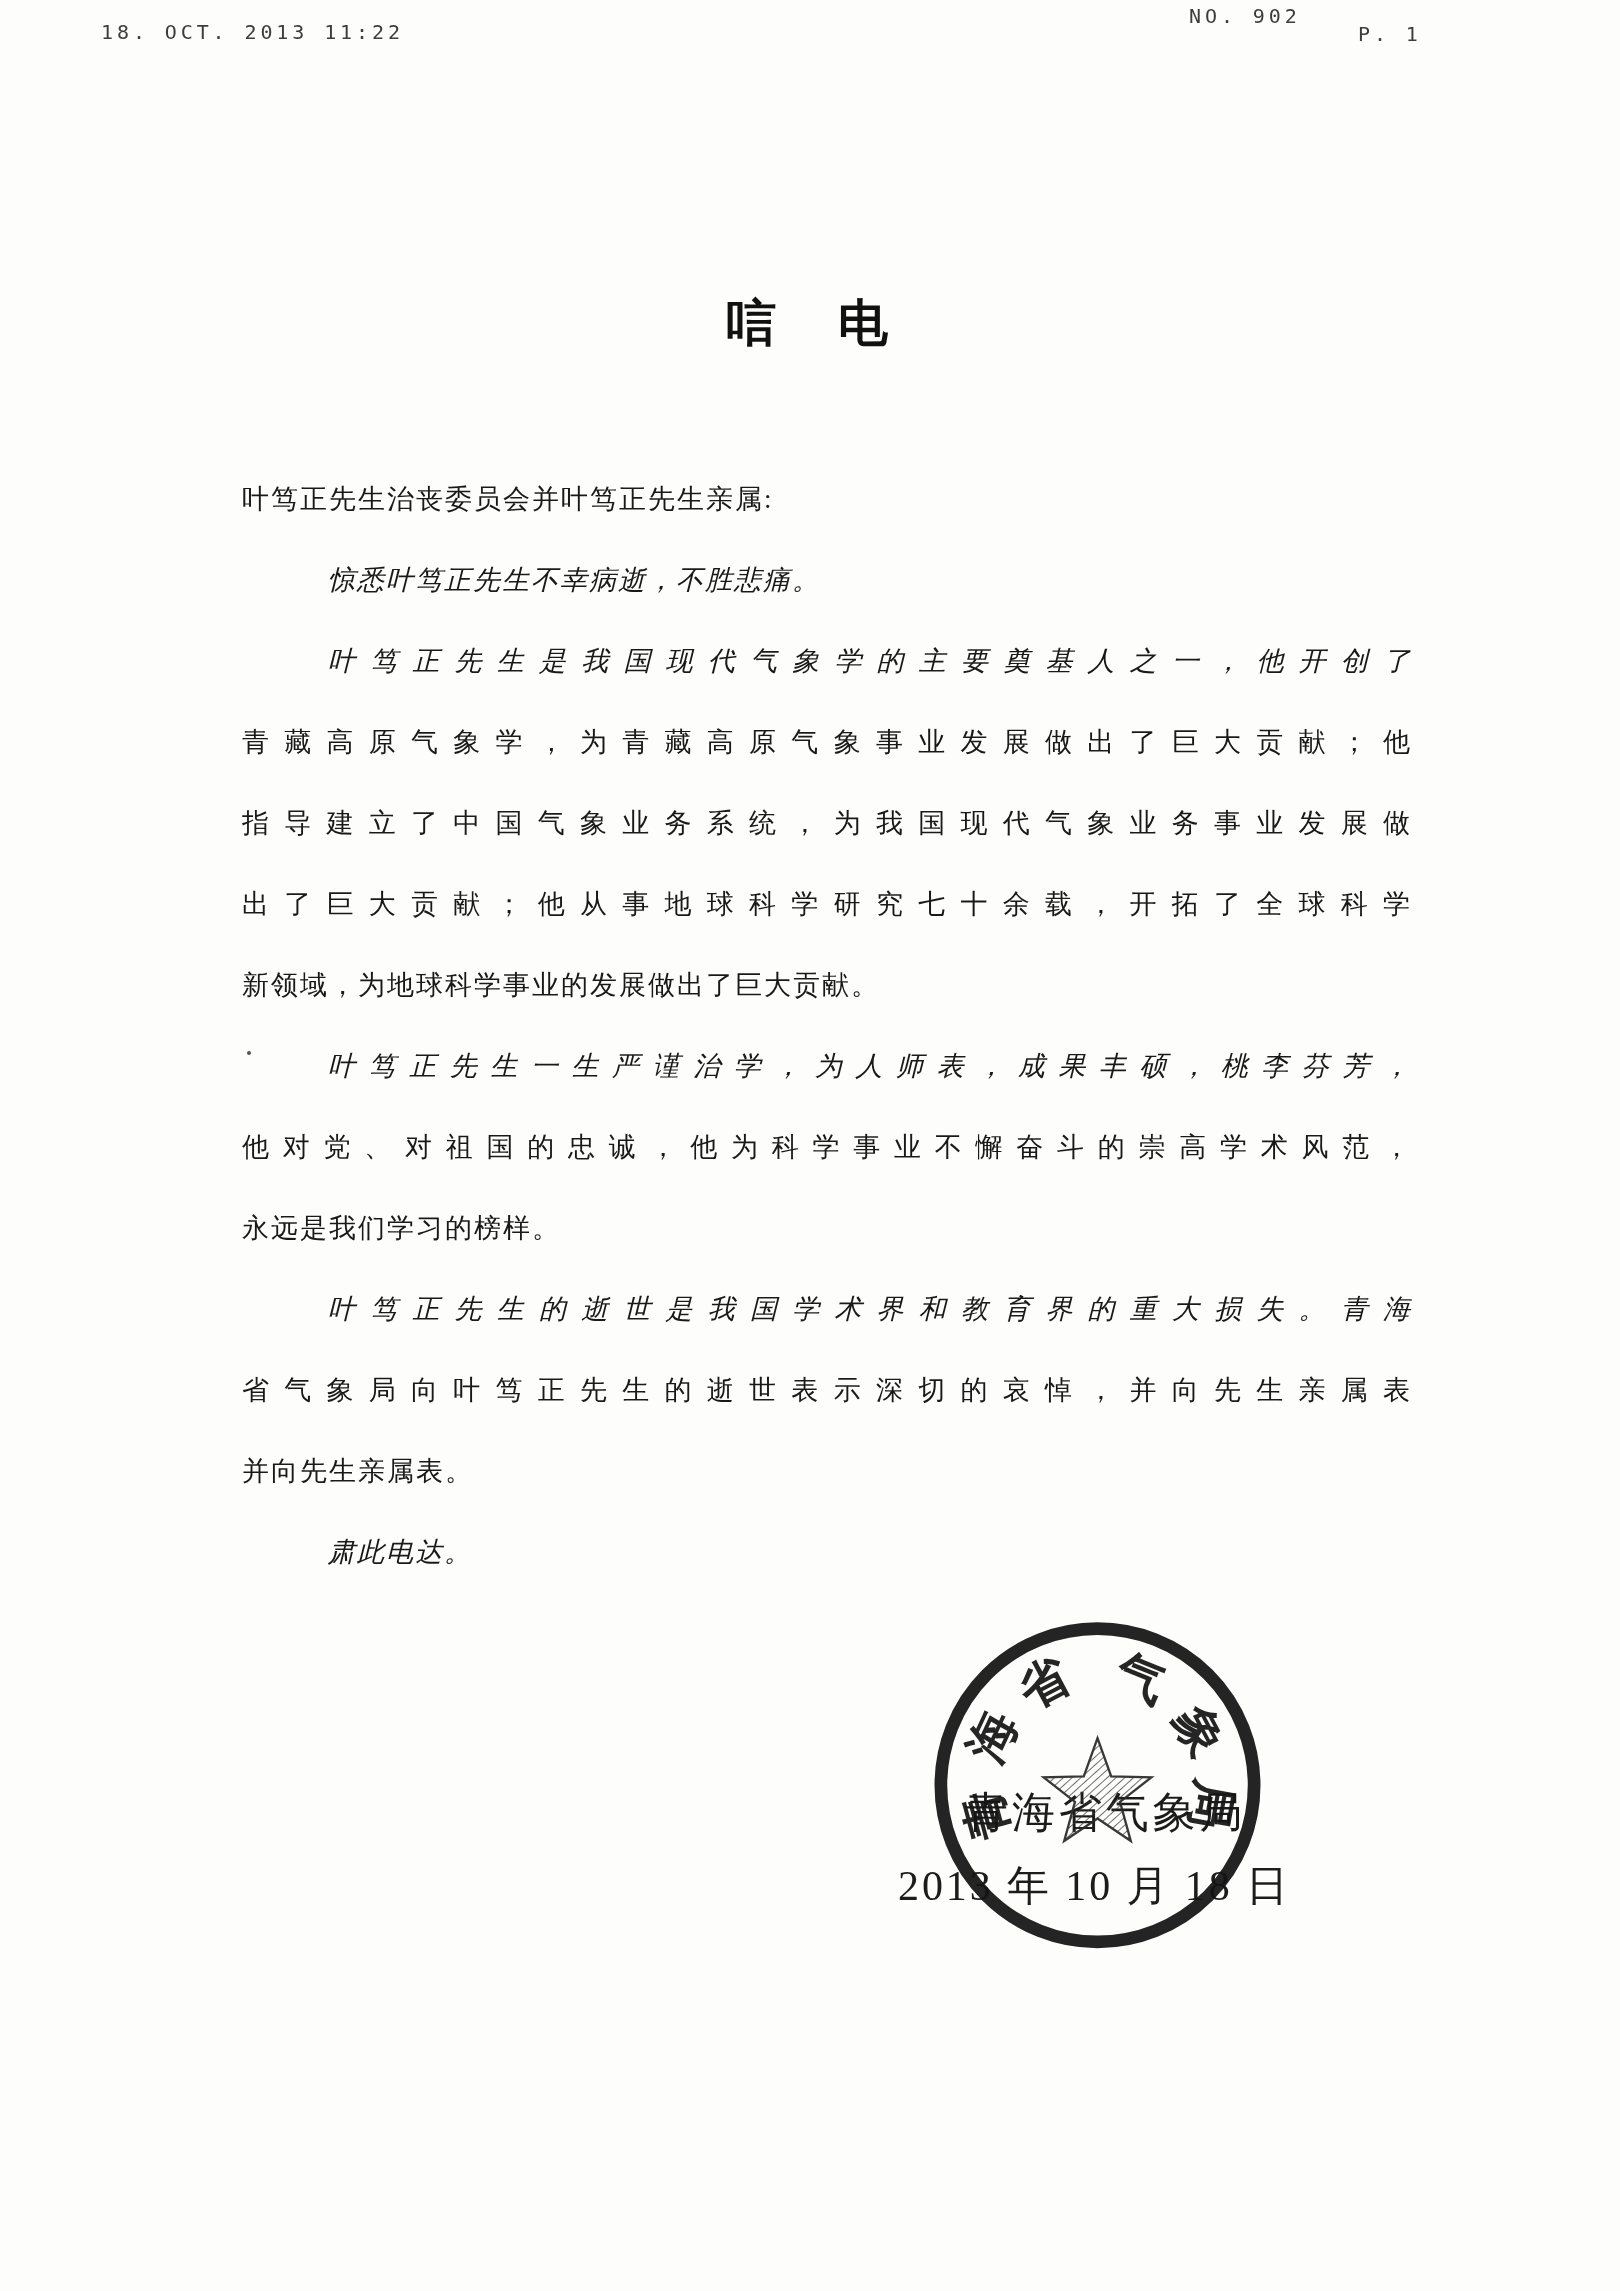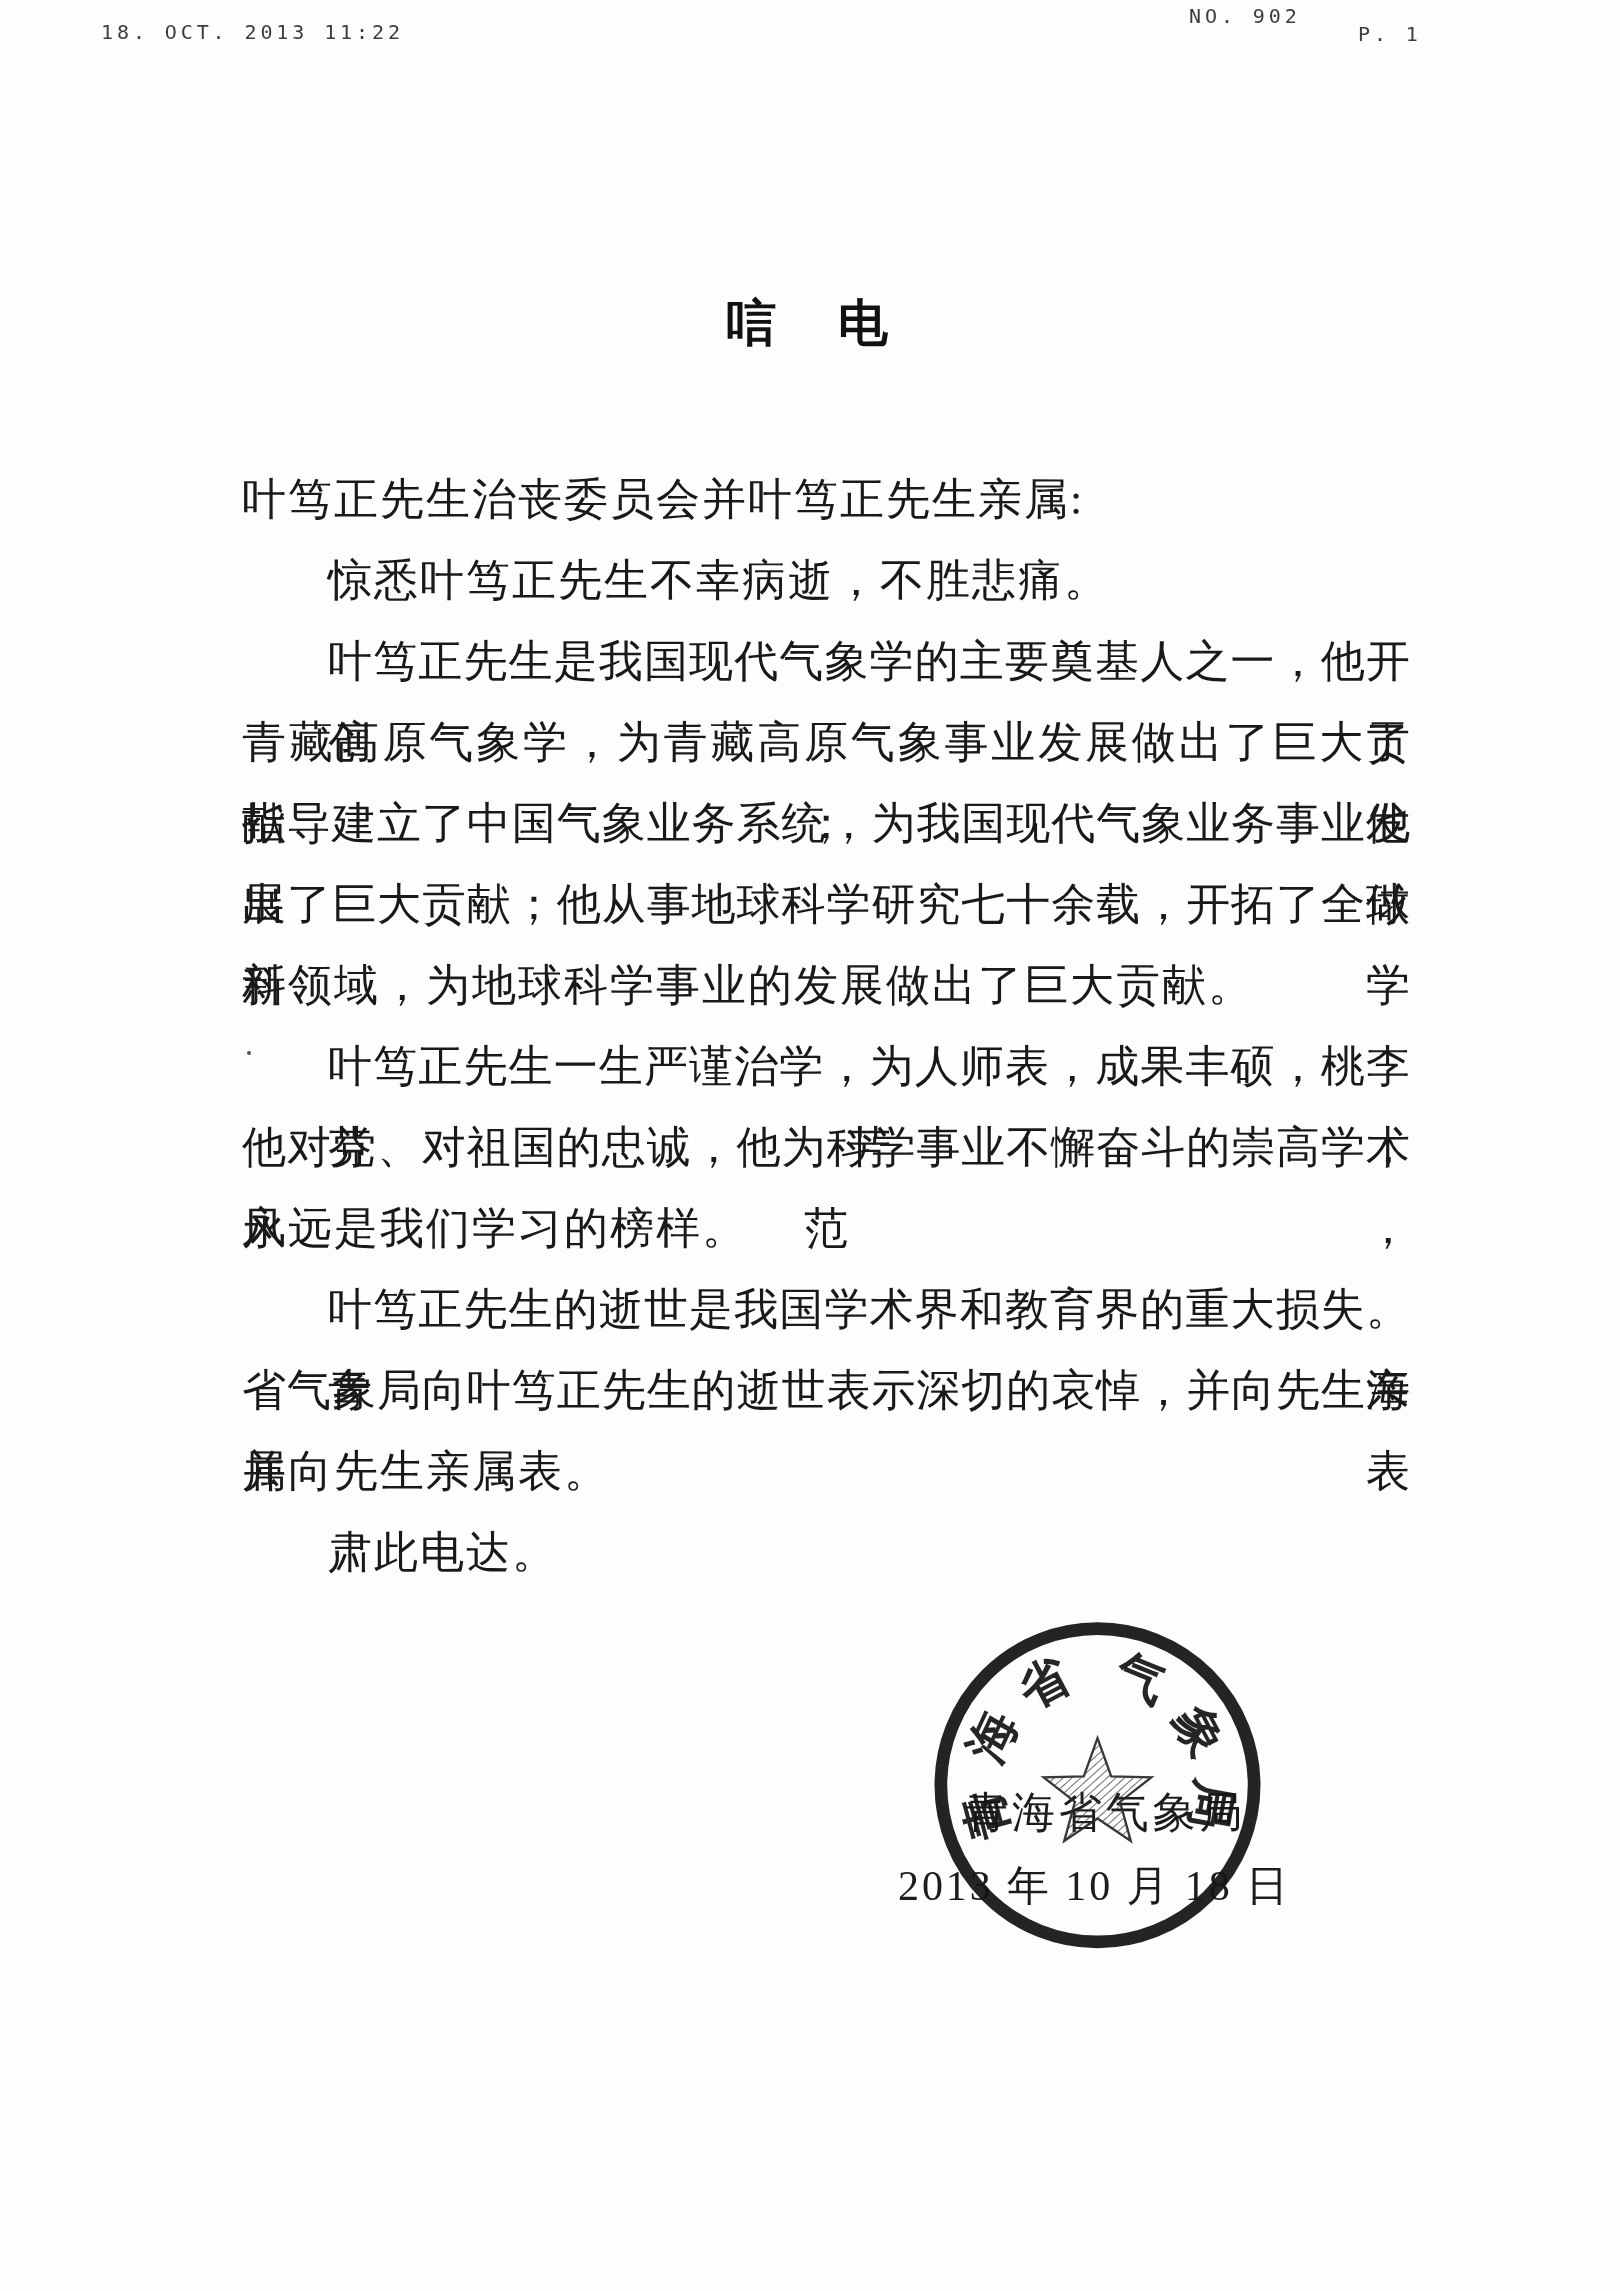--- a/index.html
+++ b/index.html
@@ -39,28 +39,28 @@
     color: #111;
   }
   
   .body-text {
     position: absolute;
     left: 242px;
     top: 459px;
     width: 1168px;
   }
   .body-text .line {
-    font-size: 44px;
+    font-size: 27px;
     line-height: 81px;
     height: 81px;
     letter-spacing: 2px;
     white-space: nowrap;
     color: #191919;
   }
-  .body-text .line.indent { padding-left: 86px; }
+  .body-text .line.indent { padding-left: 86px; font-style: italic; }
   .body-text .line.j {
     white-space: normal;
     text-align: justify;
     text-align-last: justify;
     letter-spacing: 0;
   }
   .speck {
     position: absolute;
     left: 247px; top: 1051px;
     width: 3.9px; height: 3.9px;

